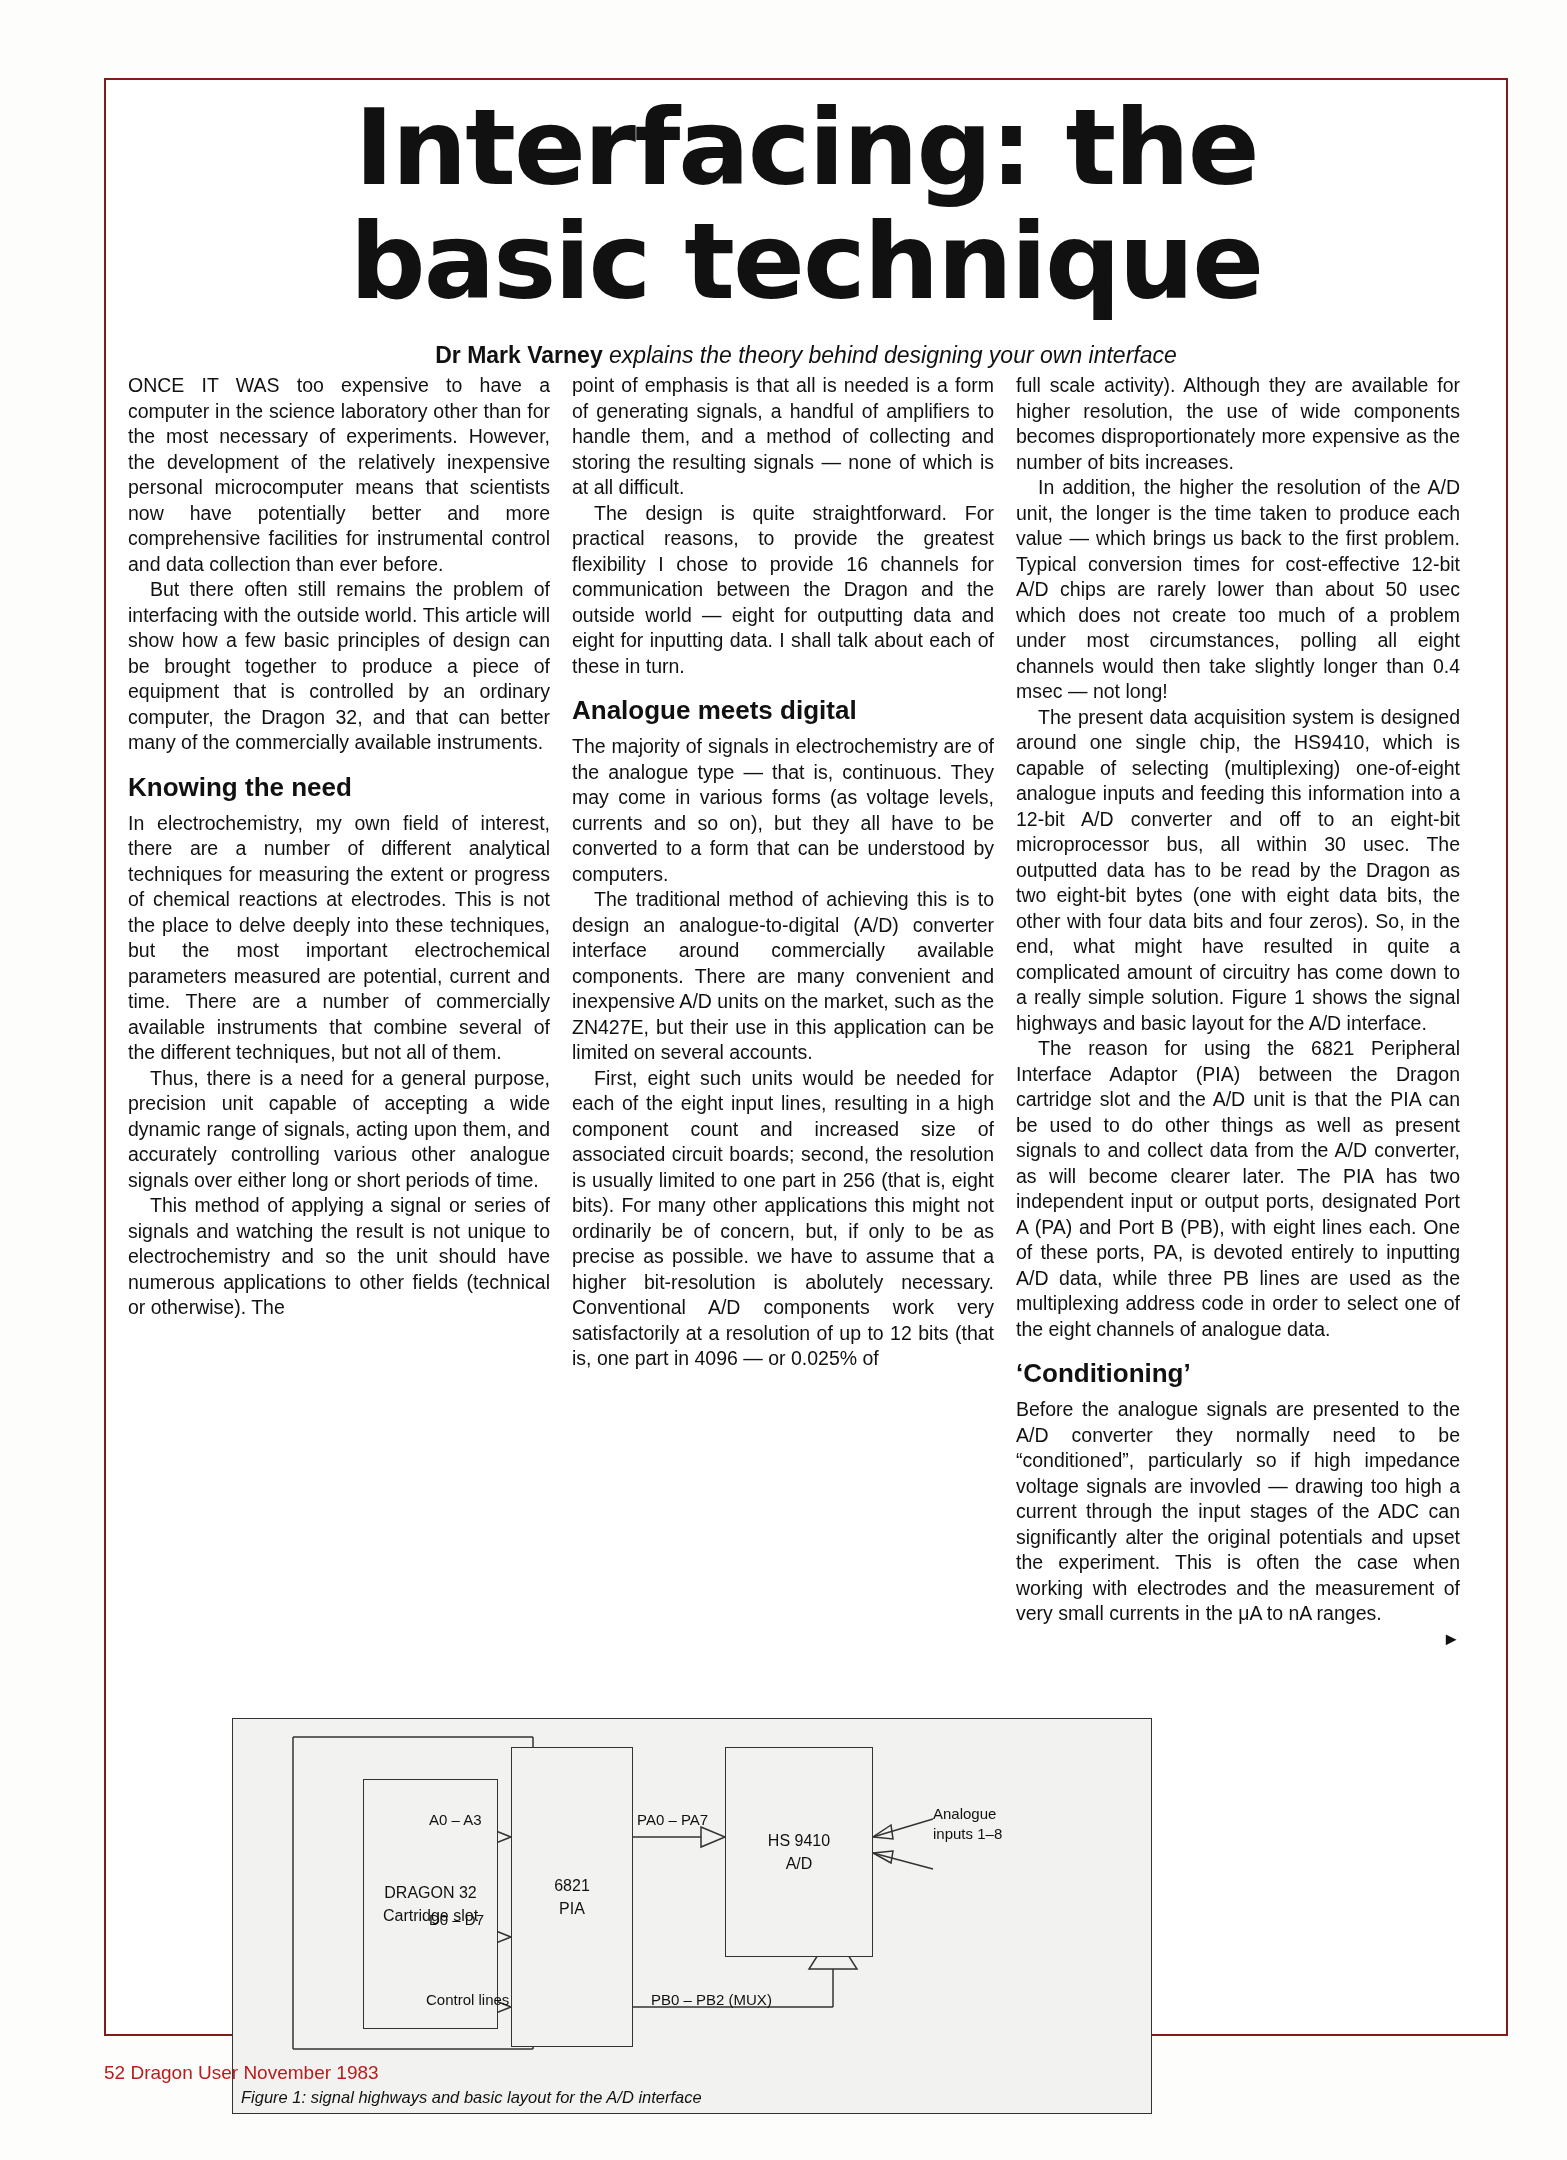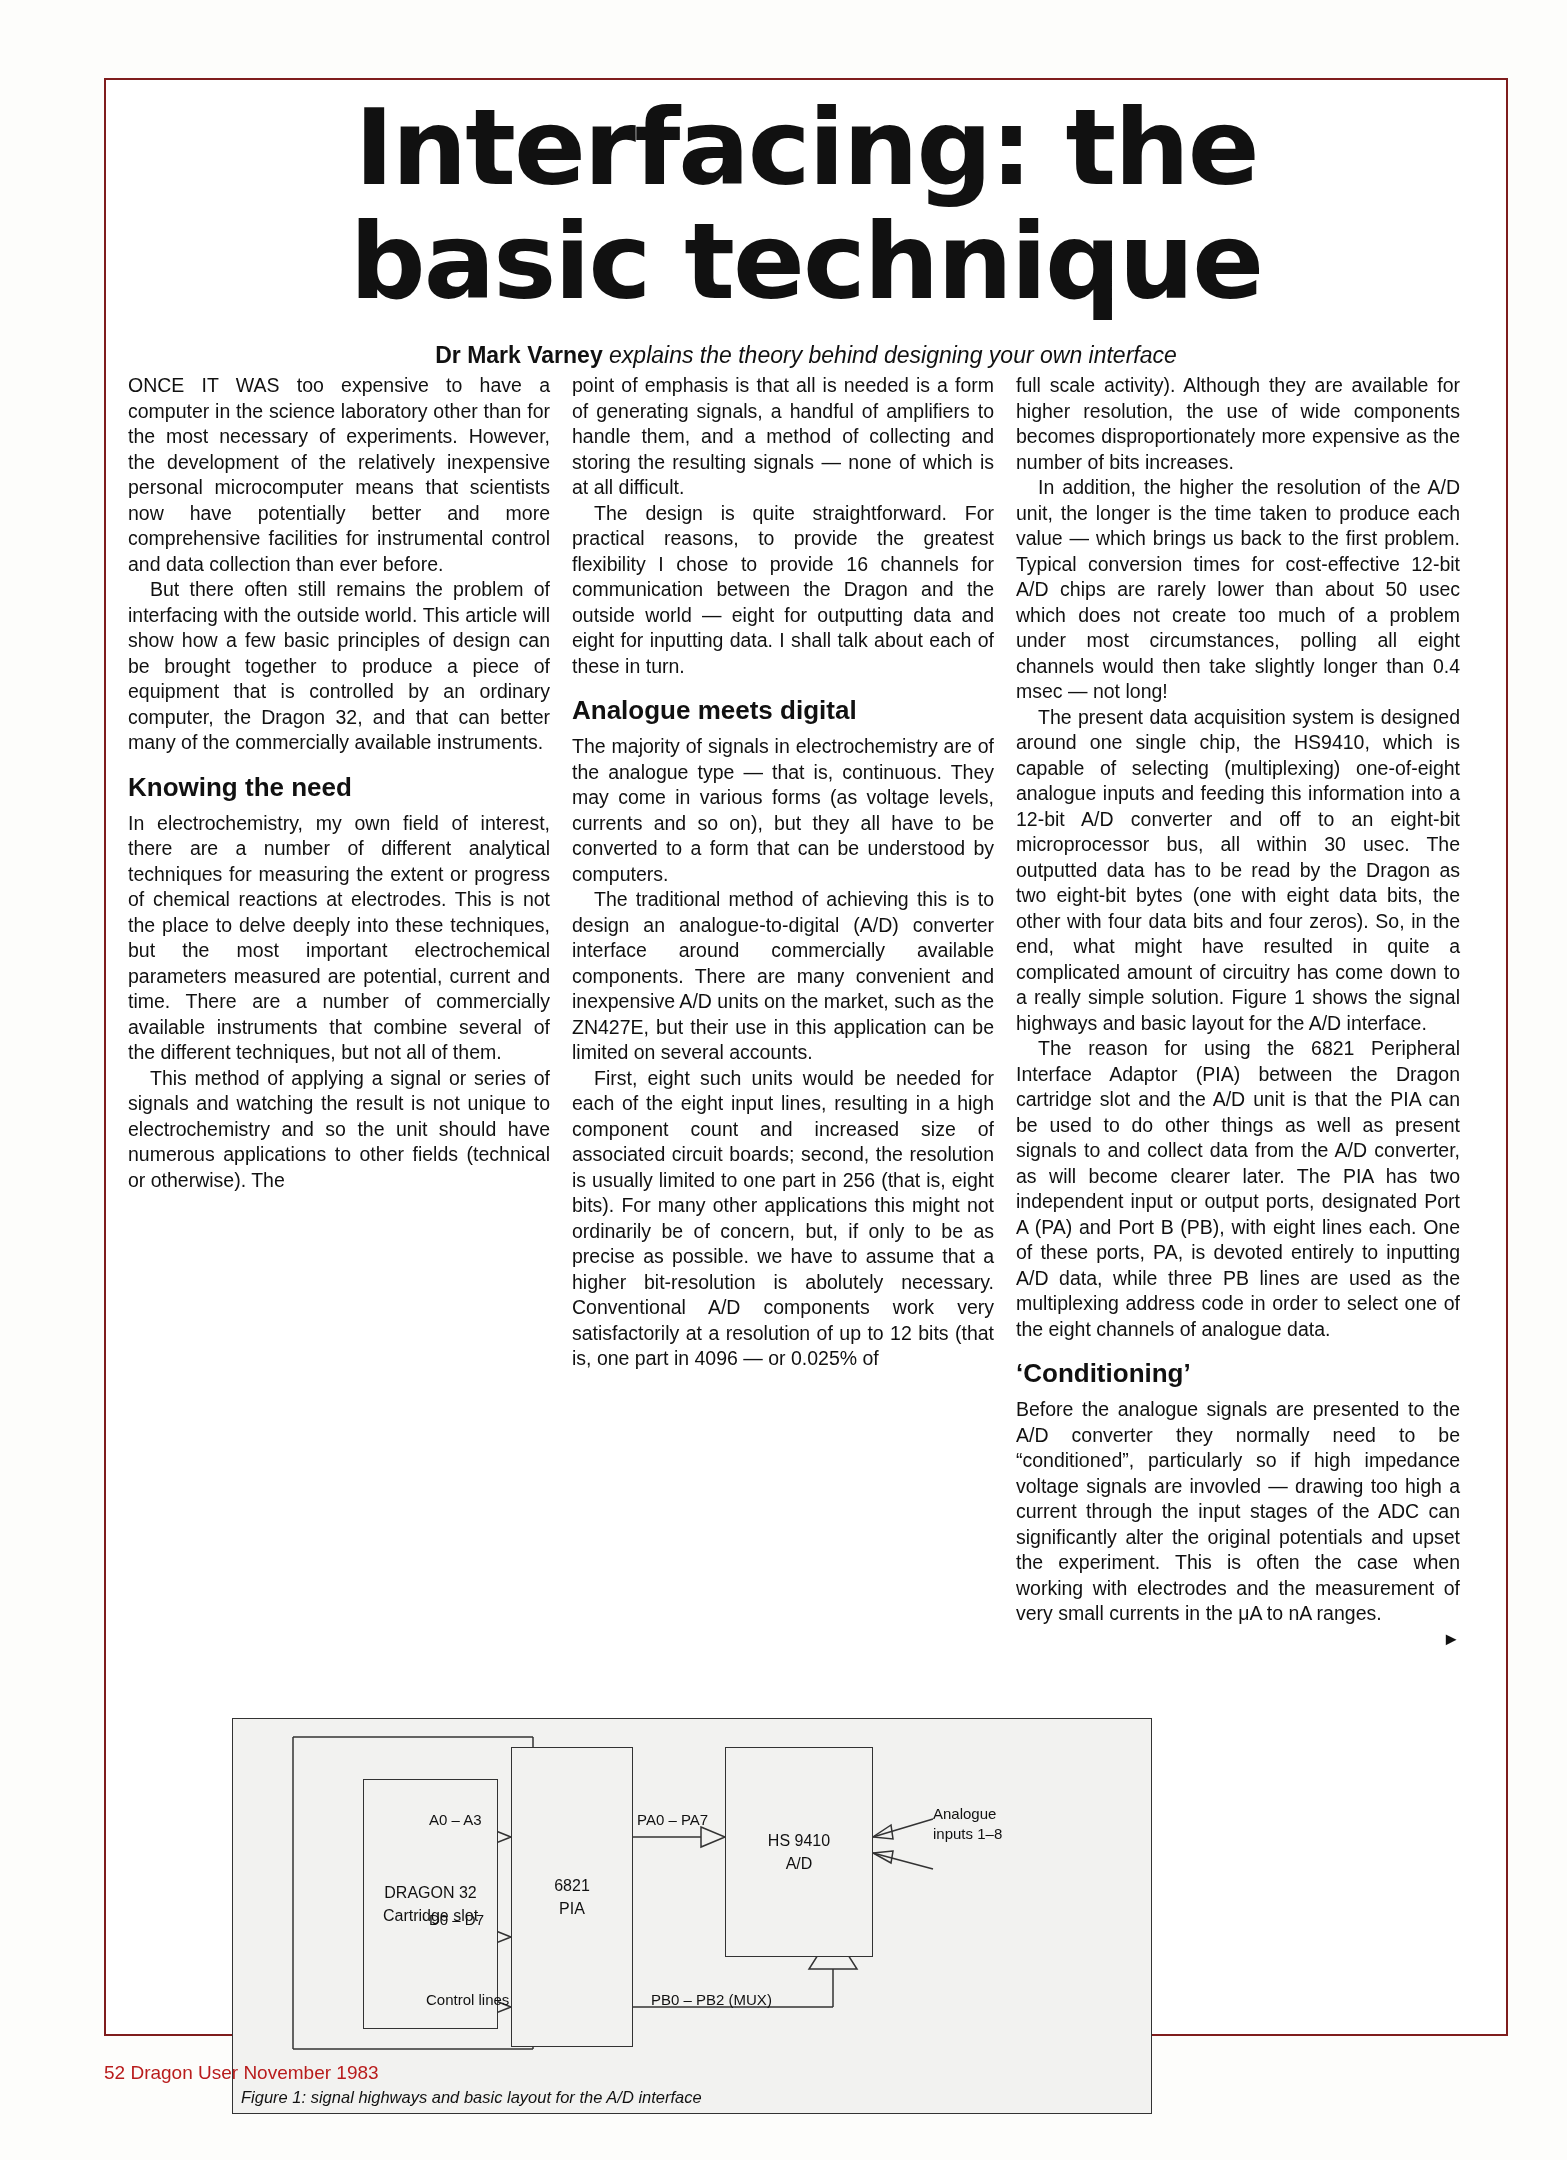--- a/index.html
+++ b/index.html
@@ -175,20 +175,21 @@
       <b>Dr Mark Varney</b><span> explains the theory behind designing your own interface</span>
     </div>
 
     <div class="cols">
 
       <div class="col col1">
         <p>ONCE IT WAS too expensive to have a computer in the science laboratory other than for the most necessary of experiments. However, the development of the relatively inexpensive personal microcomputer means that scientists now have potentially better and more comprehensive facilities for instrumental control and data collection than ever before.</p>
         <p>But there often still remains the problem of interfacing with the outside world. This article will show how a few basic principles of design can be brought together to produce a piece of equipment that is controlled by an ordinary computer, the Dragon 32, and that can better many of the commercially available instruments.</p>
         <h2>Knowing the need</h2>
         <p>In electrochemistry, my own field of interest, there are a number of different analytical techniques for measuring the extent or progress of chemical reactions at electrodes. This is not the place to delve deeply into these techniques, but the most important electrochemical parameters measured are potential, current and time. There are a number of commercially available instruments that combine several of the different techniques, but not all of them.</p>
+        <p>Thus, there is a need for a general purpose, precision unit capable of accepting a wide dynamic range of signals, acting upon them, and accurately controlling various other analogue signals over either long or short periods of time.</p>
         <p>This method of applying a signal or series of signals and watching the result is not unique to electrochemistry and so the unit should have numerous applications to other fields (technical or otherwise). The</p>
       </div>
 
       <div class="col col2">
         <p>point of emphasis is that all is needed is a form of generating signals, a handful of amplifiers to handle them, and a method of collecting and storing the resulting signals — none of which is at all difficult.</p>
         <p>The design is quite straightforward. For practical reasons, to provide the greatest flexibility I chose to provide 16 channels for communication between the Dragon and the outside world — eight for outputting data and eight for inputting data. I shall talk about each of these in turn.</p>
         <h2>Analogue meets digital</h2>
         <p>The majority of signals in electrochemistry are of the analogue type — that is, continuous. They may come in various forms (as voltage levels, currents and so on), but they all have to be converted to a form that can be understood by computers.</p>
         <p>The traditional method of achieving this is to design an analogue-to-digital (A/D) converter interface around commercially available components. There are many convenient and inexpensive A/D units on the market, such as the ZN427E, but their use in this application can be limited on several accounts.</p>
         <p>First, eight such units would be needed for each of the eight input lines, resulting in a high component count and increased size of associated circuit boards; second, the resolution is usually limited to one part in 256 (that is, eight bits). For many other applications this might not ordinarily be of concern, but, if only to be as precise as possible. we have to assume that a higher bit-resolution is abolutely necessary. Conventional A/D components work very satisfactorily at a resolution of up to 12 bits (that is, one part in 4096 — or 0.025% of</p>

